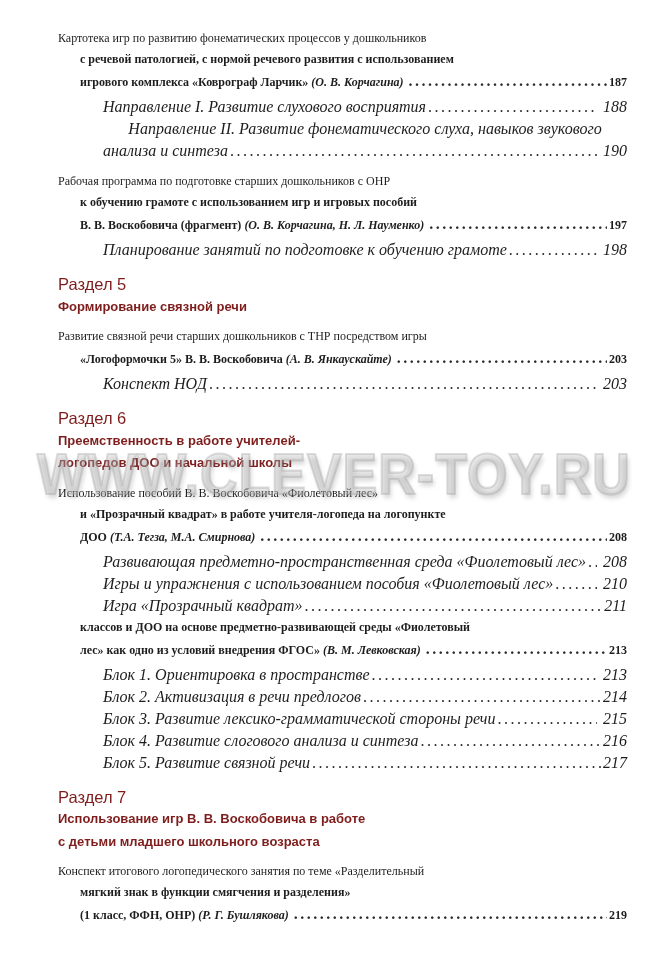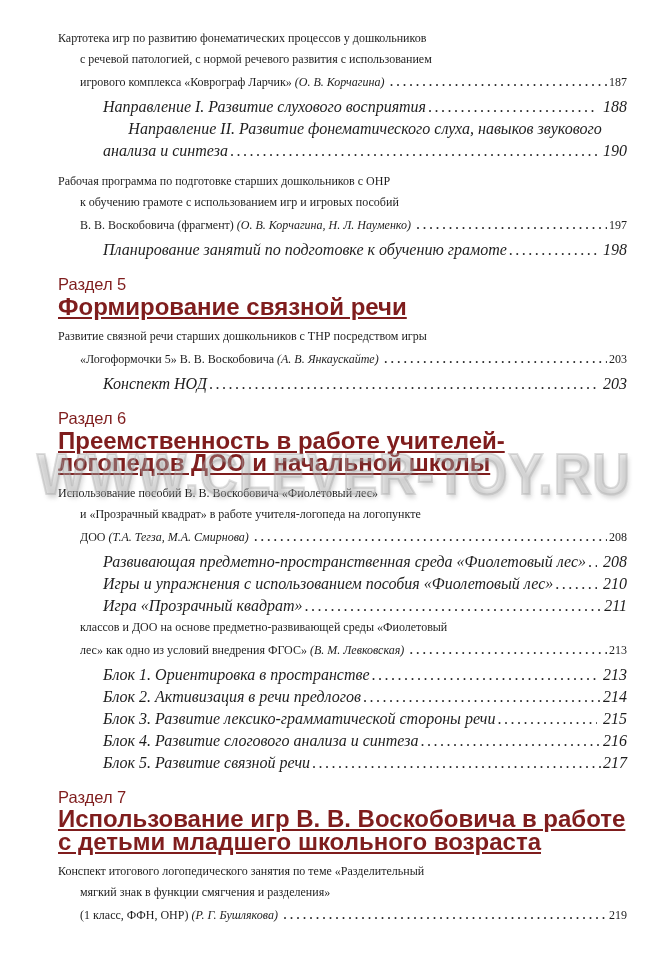--- a/index.html
+++ b/index.html
@@ -11,21 +11,21 @@
     padding:28px 41px 0 58px;
     background:#ffffff;
     overflow:hidden;
     font-family:"Liberation Serif", serif;
     color:#1d1d1d;
   }
   .row { font-size:12px; line-height:21px; }
   .with-page { display:flex; align-items:baseline; }
   .t { white-space:pre; }
   .it { font-style:italic; }
-  .r-cont { padding-left:22px; }
+  .r-cont { padding-left:22px;font-weight:bold; }
   .r-sub {
     padding-left:45px;
     font-style:italic;
     font-size:16px;
     line-height:22px;
     text-align:center;
   }
   .dots { flex:1 1 auto; overflow:hidden; white-space:nowrap; margin:0 2px; }
   .dots::after {
     content:"........................................................................................................................................";
@@ -34,21 +34,21 @@
     font-style:normal;
     font-size:16px;
   }
   .pg { white-space:pre; }
   .r-snum, .r-stitle {
     font-family:"Liberation Sans", sans-serif;
     color:#7f1d1d;
     line-height:22.5px;
   }
   .r-snum { font-size:16.5px; margin-top:12px; }
-  .r-stitle { font-size:24px; font-weight:bold;text-decoration:underline; }
+  .r-stitle { font-size:13px; font-weight:bold; }
   .g1 { margin-top:3px; }
   .g2 { margin-top:9px; }
   .g3 { margin-top:8px; }
   .watermark {
     position:absolute;
     left:-12px; right:-12px;
     top:444px;
     text-align:center;
     font-family:"Liberation Sans", sans-serif;
     font-weight:800;

